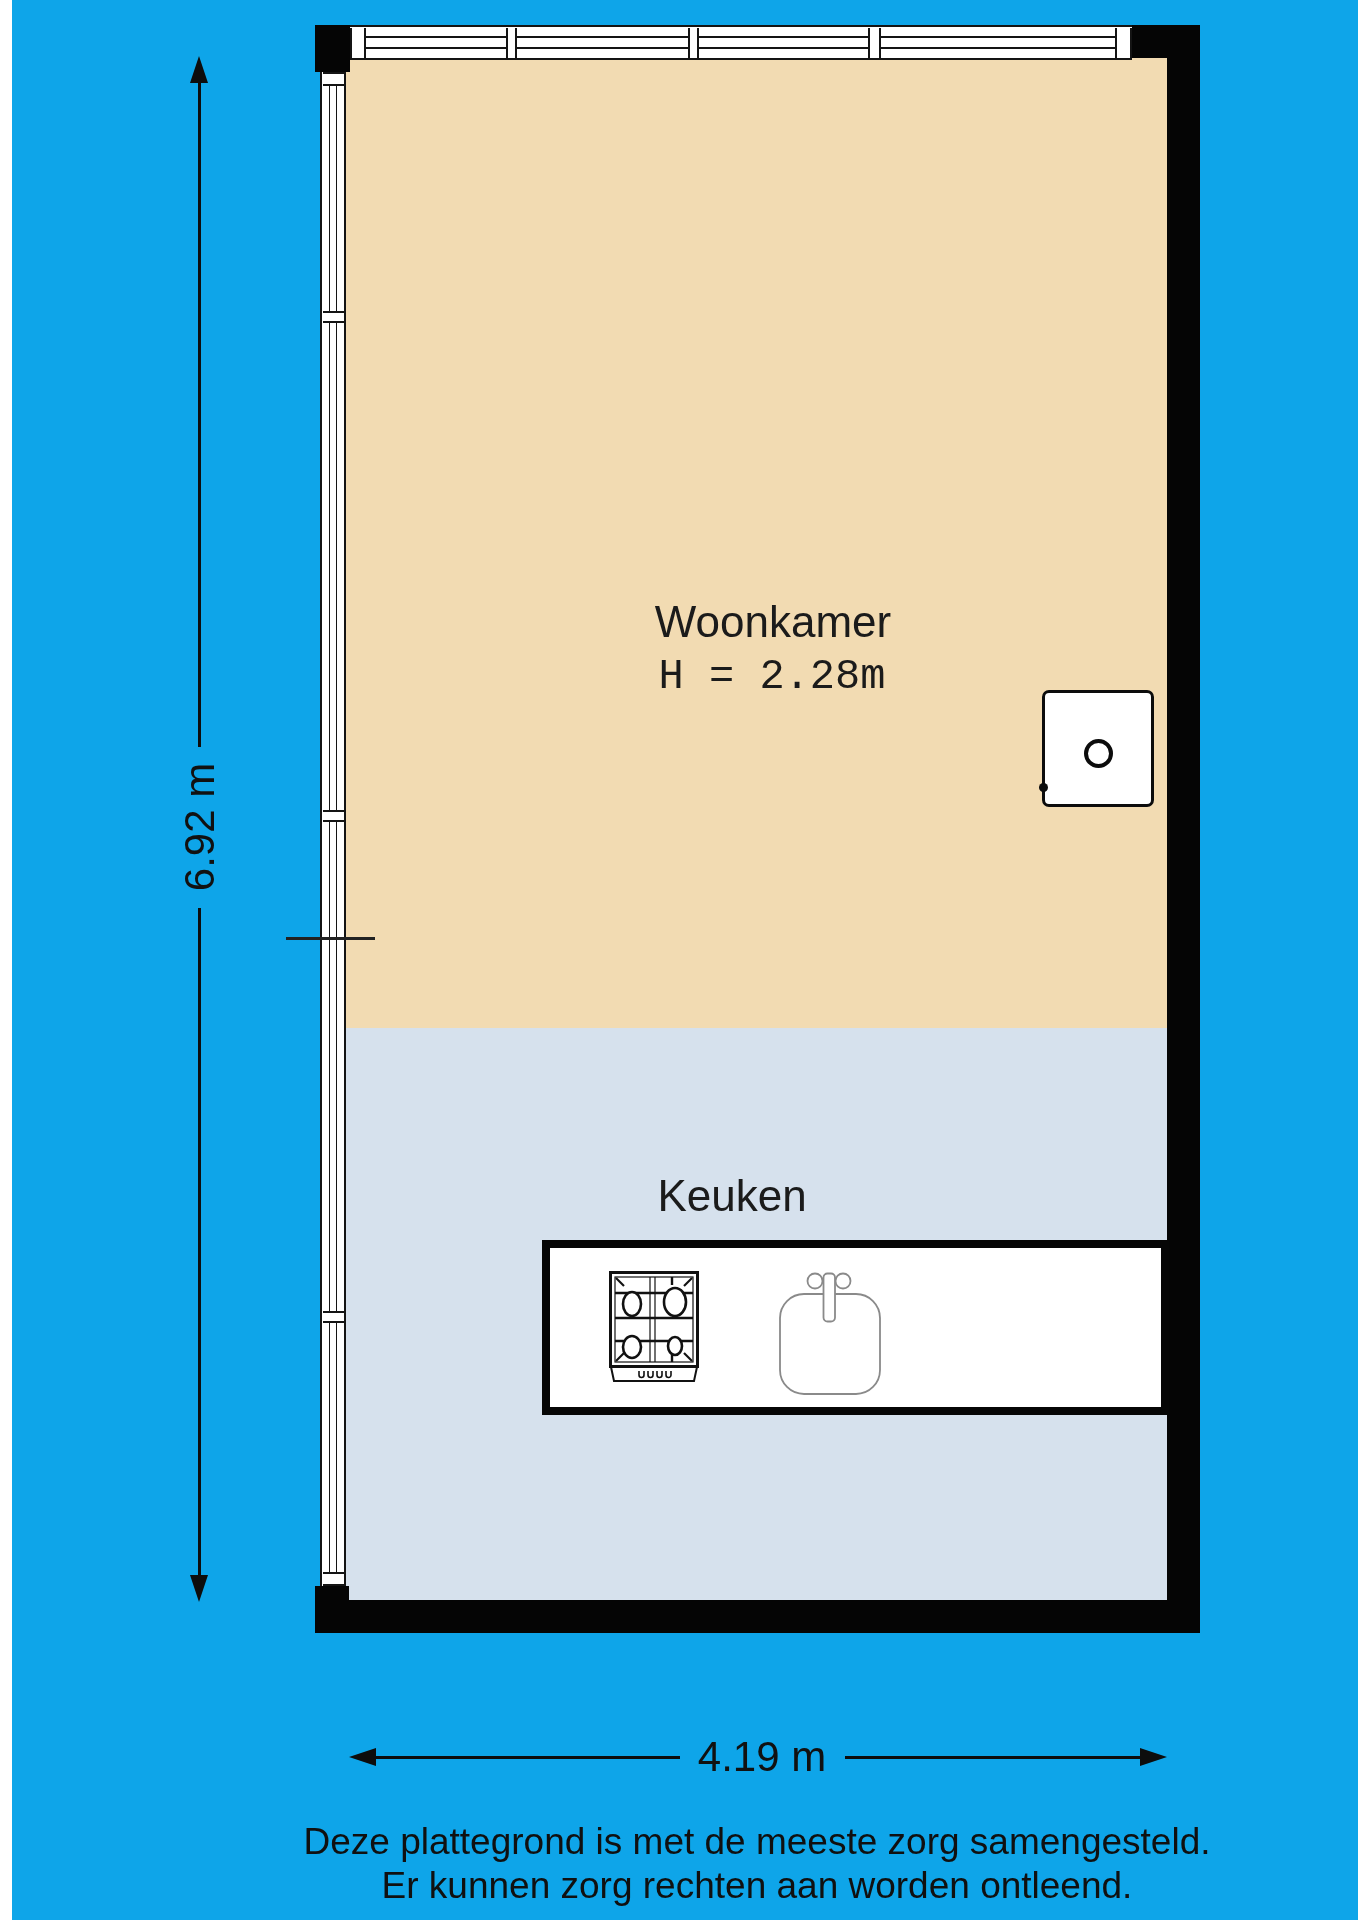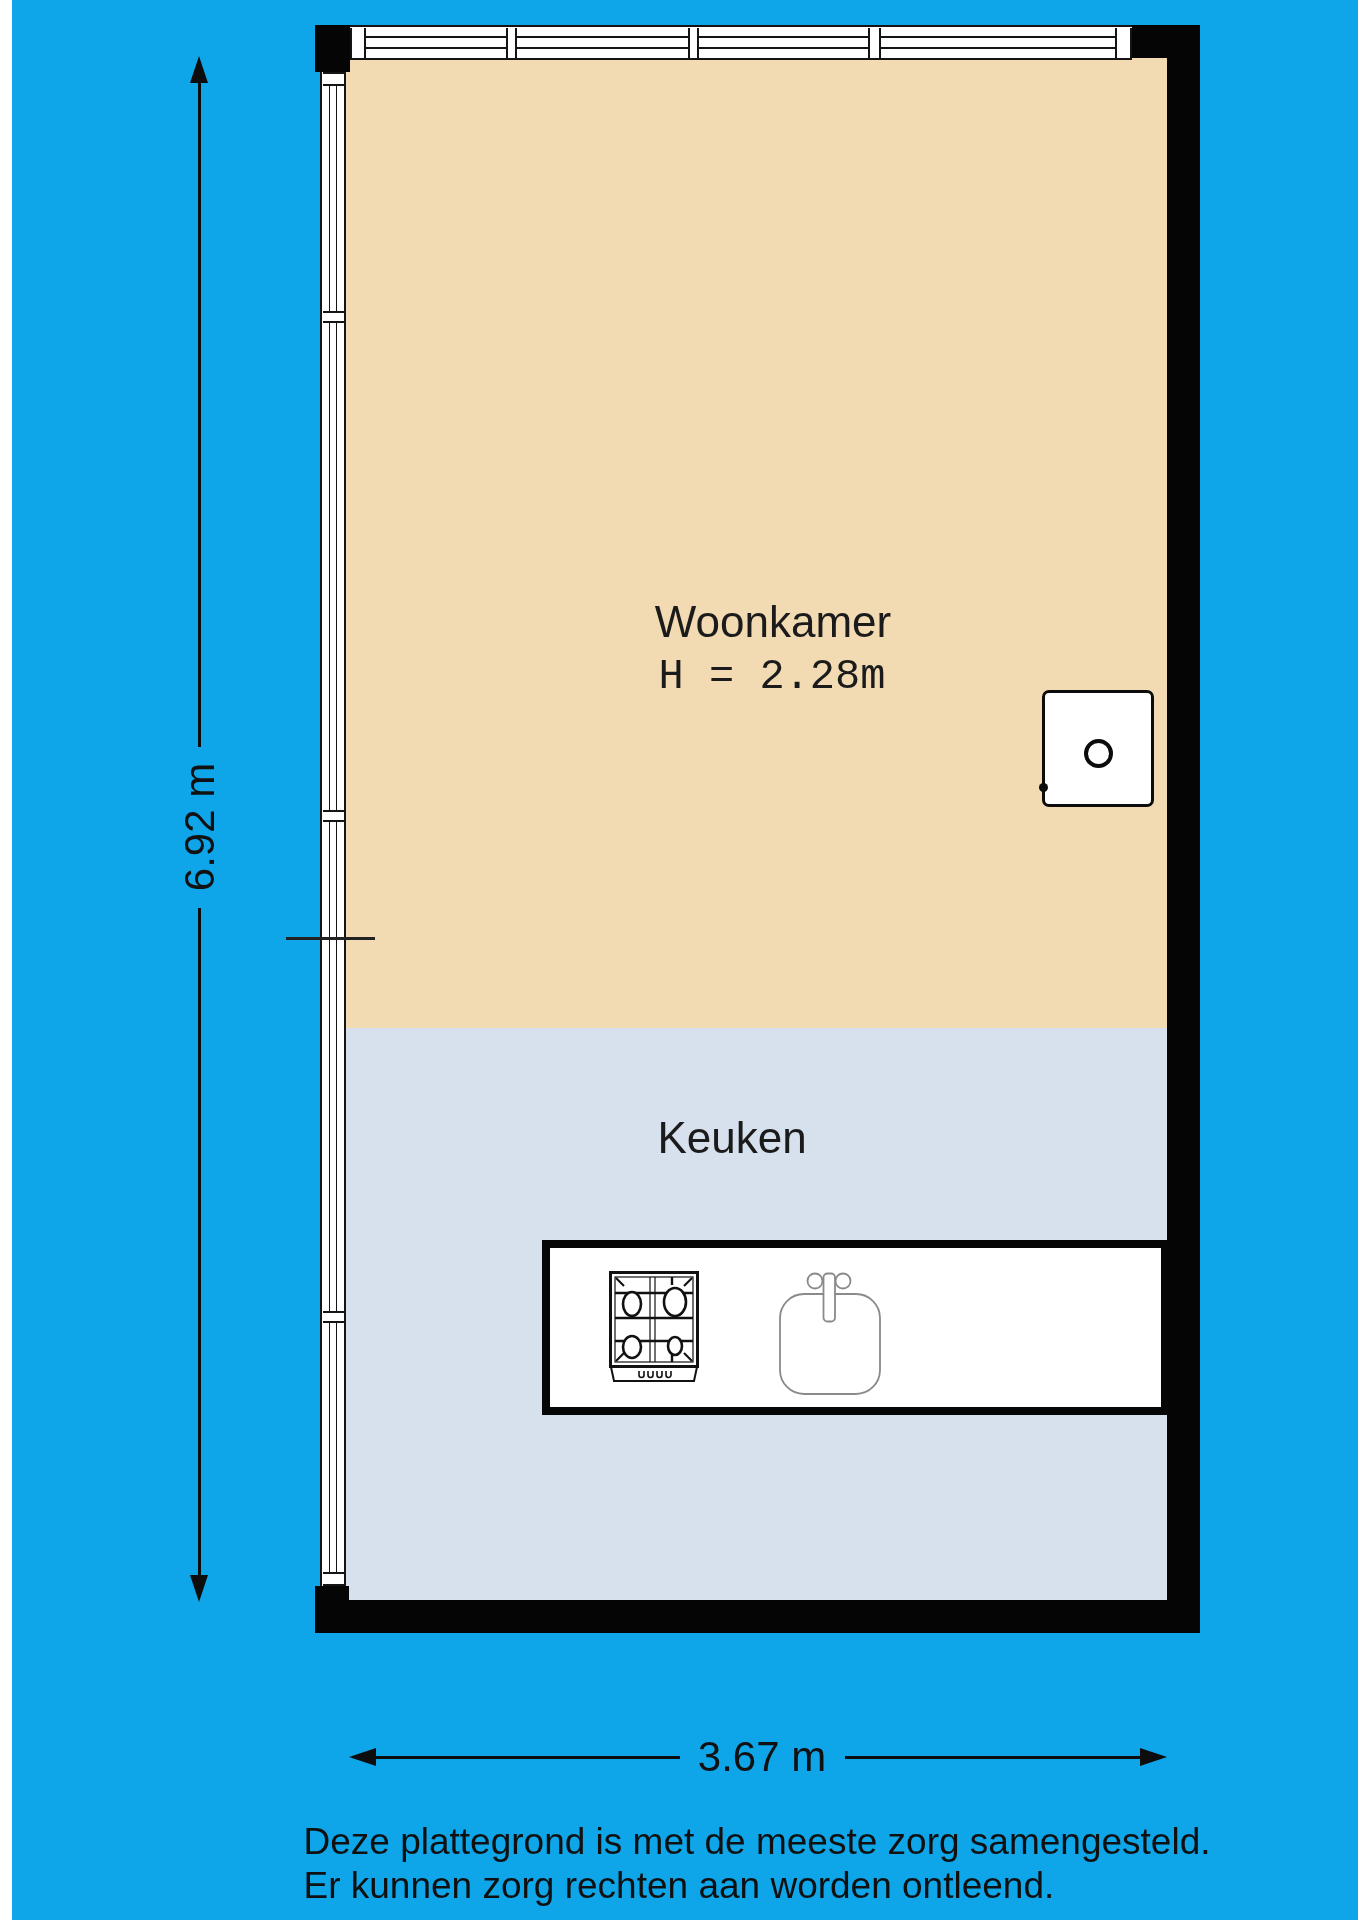--- a/index.html
+++ b/index.html
@@ -57,23 +57,23 @@
   .arrow-down{left:178px;top:1575px;border-left:9px solid transparent;border-right:9px solid transparent;border-top:27px solid #0d0d0d;}
   .arrow-left{left:337px;top:1748px;border-top:9px solid transparent;border-bottom:9px solid transparent;border-right:27px solid #0d0d0d;}
   .arrow-right{left:1128px;top:1748px;border-top:9px solid transparent;border-bottom:9px solid transparent;border-left:27px solid #0d0d0d;}
   .dim-label{font-size:42px;white-space:nowrap;color:#111;}
   .dim-label-v{left:188px;top:827px;transform:translate(-50%,-50%) rotate(-90deg);}
   .dim-label-h{left:750px;top:1757px;transform:translate(-50%,-50%);}
   
   .room-label{font-size:44px;color:#1b1b1b;white-space:nowrap;transform:translate(-50%,-50%);}
   .label-woonkamer{left:761px;top:622px;}
   .label-height{left:760px;top:677px;font-size:42px;font-family:Liberation Mono, monospace;}
-  .label-keuken{left:720px;top:1138px;}
+  .label-keuken{left:720px;top:1196px;}
   
-  .footer{left:745px;top:1820px;transform:translateX(-50%);text-align:left;
+  .footer{left:745px;top:1820px;transform:translateX(-50%);text-align:center;
     font-size:37px;line-height:44px;color:#101010;white-space:nowrap;}
 </style>
 </head>
 <body>
 
 <div class="canvas">
 
   <div class="abs fill-woonkamer"></div>
   <div class="abs fill-keuken"></div>
 
@@ -144,21 +144,21 @@
   <div class="abs room-label label-keuken">Keuken</div>
 
   <div class="abs arrow arrow-up"></div>
   <div class="abs dim-line dim-v1"></div>
   <div class="abs dim-label dim-label-v">6.92 m</div>
   <div class="abs dim-line dim-v2"></div>
   <div class="abs arrow arrow-down"></div>
 
   <div class="abs arrow arrow-left"></div>
   <div class="abs dim-line dim-h1"></div>
-  <div class="abs dim-label dim-label-h">3.67 m</div>
+  <div class="abs dim-label dim-label-h">4.19 m</div>
   <div class="abs dim-line dim-h2"></div>
   <div class="abs arrow arrow-right"></div>
 
   <div class="abs footer">
     <div>Deze plattegrond is met de meeste zorg samengesteld.</div>
     <div>Er kunnen zorg rechten aan worden ontleend.</div>
   </div>
 
 </div>
 

